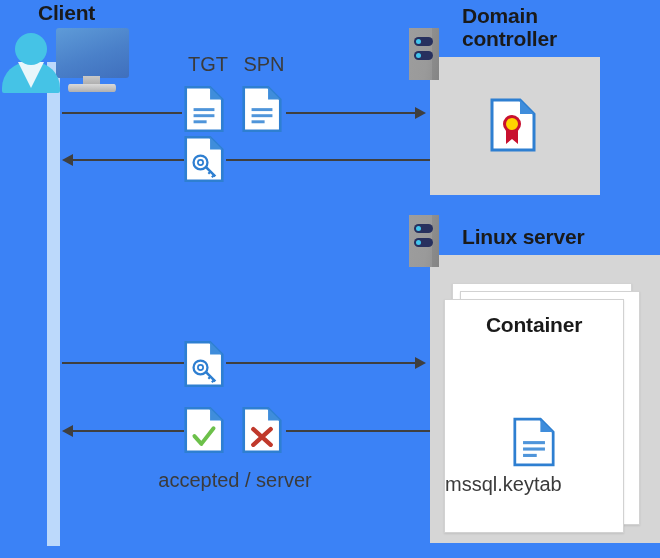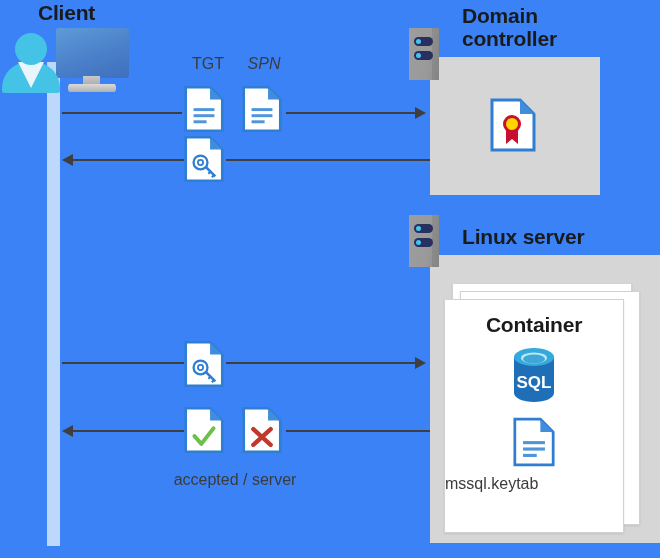--- a/index.html
+++ b/index.html
@@ -22,21 +22,21 @@
   
   .title-bold {
     font-weight: bold;
     color: #1a1a1a;
     font-size: 21px;
     line-height: 25px;
     letter-spacing: -0.2px;
   }
   .label-plain {
     color: #3b3b3b;
-    font-size: 16px;
+    font-size: 20px;
     line-height: 24px;
     font-weight: normal;
   }
 
   
   .lifeline {
     left: 47px; top: 62px;
     width: 13px; height: 484px;
     background: #bcd9fb;
   }
@@ -173,50 +173,41 @@
     <div class="bar b2"></div>
   </div>
 
   <div class="abs title-bold" style="left:462px; top:224px; width:200px;">Linux server</div>
 
   <div class="abs card" style="left:452px; top:283px; width:178px; height:232px;"></div>
   <div class="abs card" style="left:460px; top:291px; width:178px; height:232px;"></div>
   <div class="abs card" style="left:444px; top:299px; width:178px; height:232px;">
     <div class="title-bold" style="position:absolute; left:0; top:12px; width:100%; text-align:center;">Container</div>
 
-    <div style="position:absolute; left:50%; top:46px; transform:translateX(-50%);">
-      <svg width="50" height="58" viewBox="0 0 50 58">
-        <path d="M5 11 V47 C5 52 14 56 25 56 C36 56 45 52 45 47 V11 Z" fill="#1f6fb8"></path>
-        <ellipse cx="25" cy="11" rx="20" ry="9" fill="#34a9dd"></ellipse>
-        <ellipse cx="25" cy="12" rx="13" ry="5.5" fill="#bfe9f7"></ellipse>
-        <ellipse cx="25" cy="13" rx="11" ry="4.5" fill="#3fa7d6"></ellipse>
-        <text x="25" y="42" font-family="Liberation Sans, sans-serif" font-size="17" font-weight="bold" fill="#ffffff" text-anchor="middle">SQL</text>
-      </svg>
-    </div>
 
     <div style="position:absolute; left:50%; top:117px; transform:translateX(-50%);">
       <svg width="42" height="50" viewBox="0 0 46 54">
         <path d="M2 2 H30 L44 16 V52 H2 Z" fill="#ffffff" stroke="#2e7fd1" stroke-width="3"></path>
         <path d="M30 2 L44 16 H30 Z" fill="#3f8ddb"></path>
         <rect x="11" y="26" width="24" height="3.4" fill="#4f95da"></rect>
         <rect x="11" y="33" width="24" height="3.4" fill="#4f95da"></rect>
         <rect x="11" y="40" width="15" height="3.4" fill="#4f95da"></rect>
       </svg>
     </div>
 
     <div class="label-plain" style="position:absolute; left:0; top:172px; width:100%; ">mssql.keytab</div>
   </div>
 
   <div class="abs">
     <div class="abs arrow-line" style="left:62px; top:112px; width:120px;"></div>
     <div class="abs arrow-line" style="left:286px; top:112px; width:131px;"></div>
     <div class="abs arrow-head-r" style="left:415px; top:107px;"></div>
 
     <div class="abs label-plain" style="left:182px; top:52px; width:52px; text-align:center;">TGT</div>
-    <div class="abs label-plain" style="left:238px; top:52px; width:52px; text-align:center;font-style:italic;">SPN</div>
+    <div class="abs label-plain" style="left:238px; top:52px; width:52px; text-align:center;">SPN</div>
 
     <div class="abs" style="left:184px; top:85px;">
       <svg width="40" height="48" viewBox="0 0 46 54">
         <path d="M2 2 H30 L44 16 V52 H2 Z" fill="#ffffff" stroke="#2e7fd1" stroke-width="3"></path>
         <path d="M30 2 L44 16 H30 Z" fill="#3f8ddb"></path>
         <rect x="11" y="26" width="24" height="3.4" fill="#4f95da"></rect>
         <rect x="11" y="33" width="24" height="3.4" fill="#4f95da"></rect>
         <rect x="11" y="40" width="15" height="3.4" fill="#4f95da"></rect>
       </svg>
     </div>

